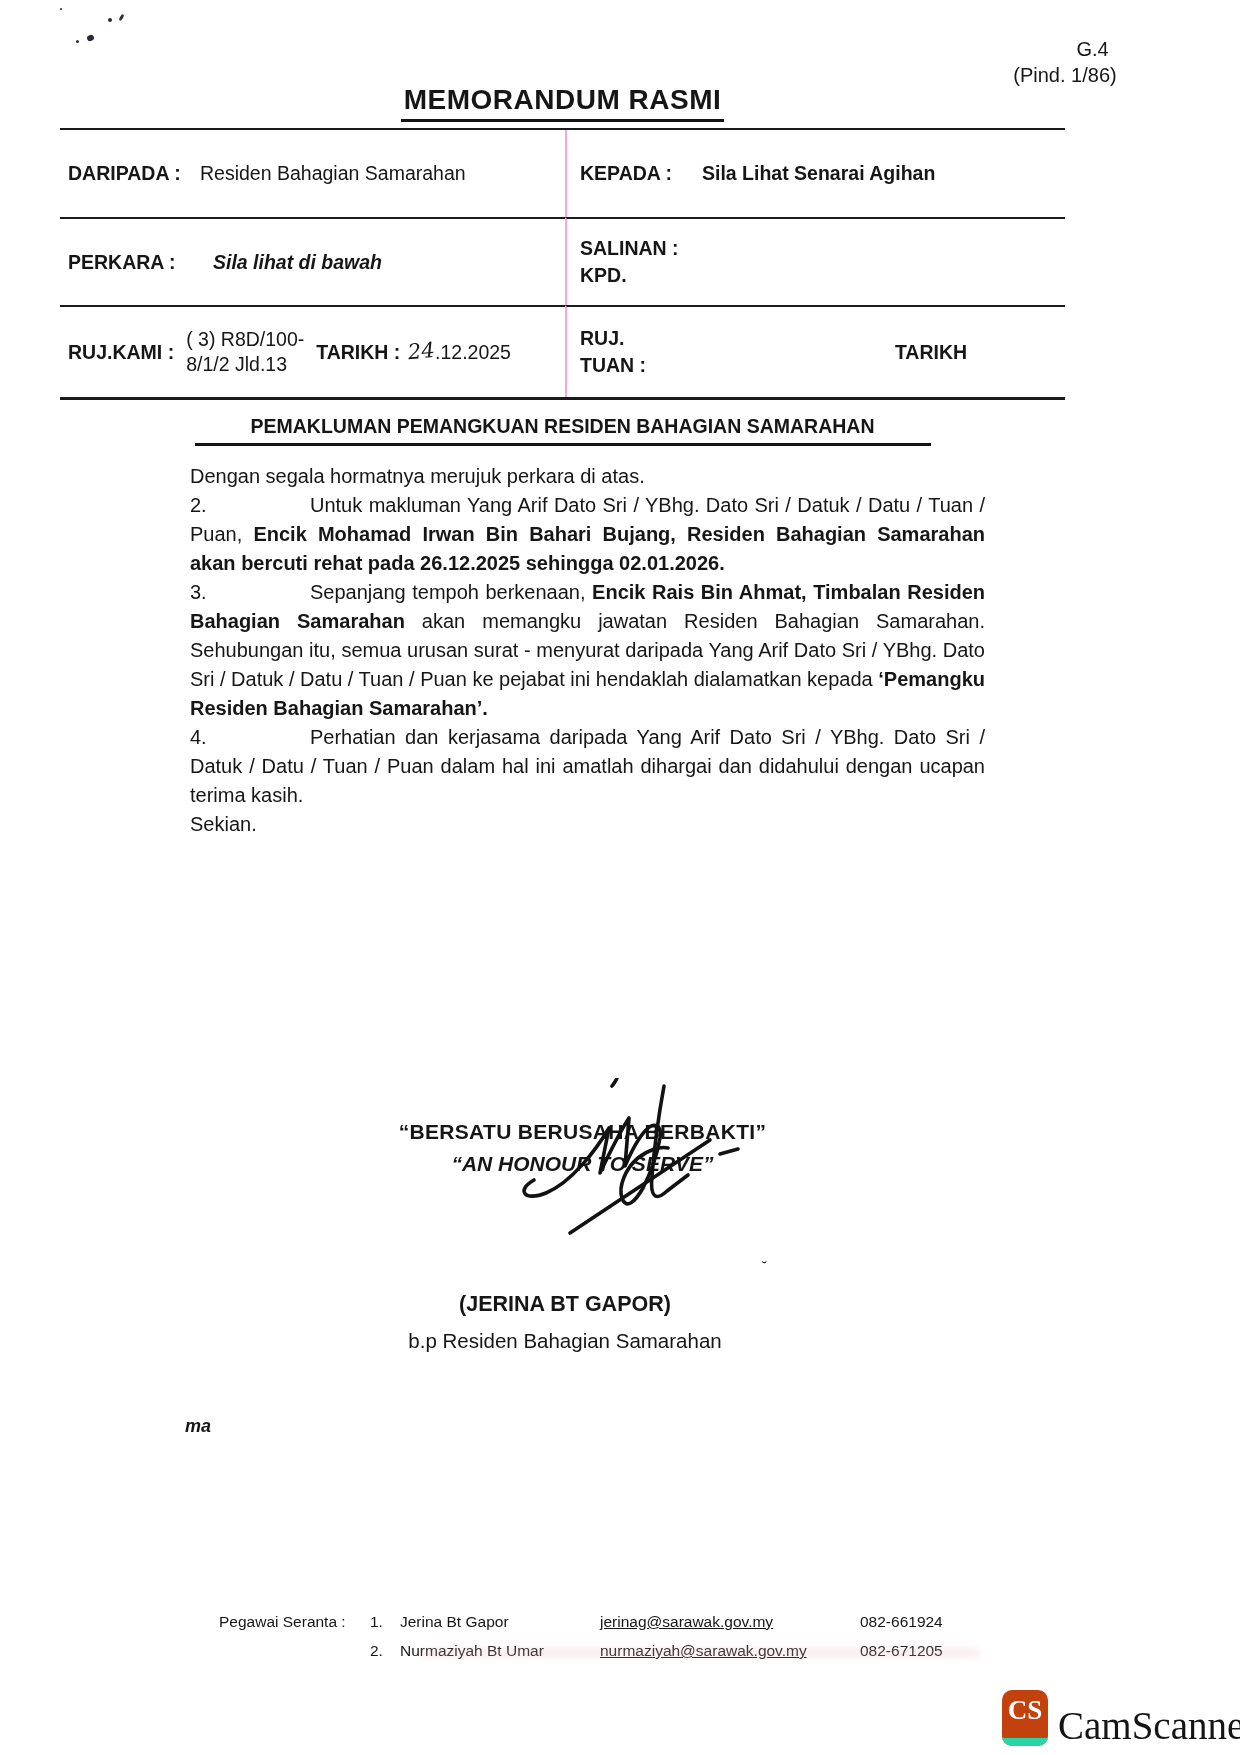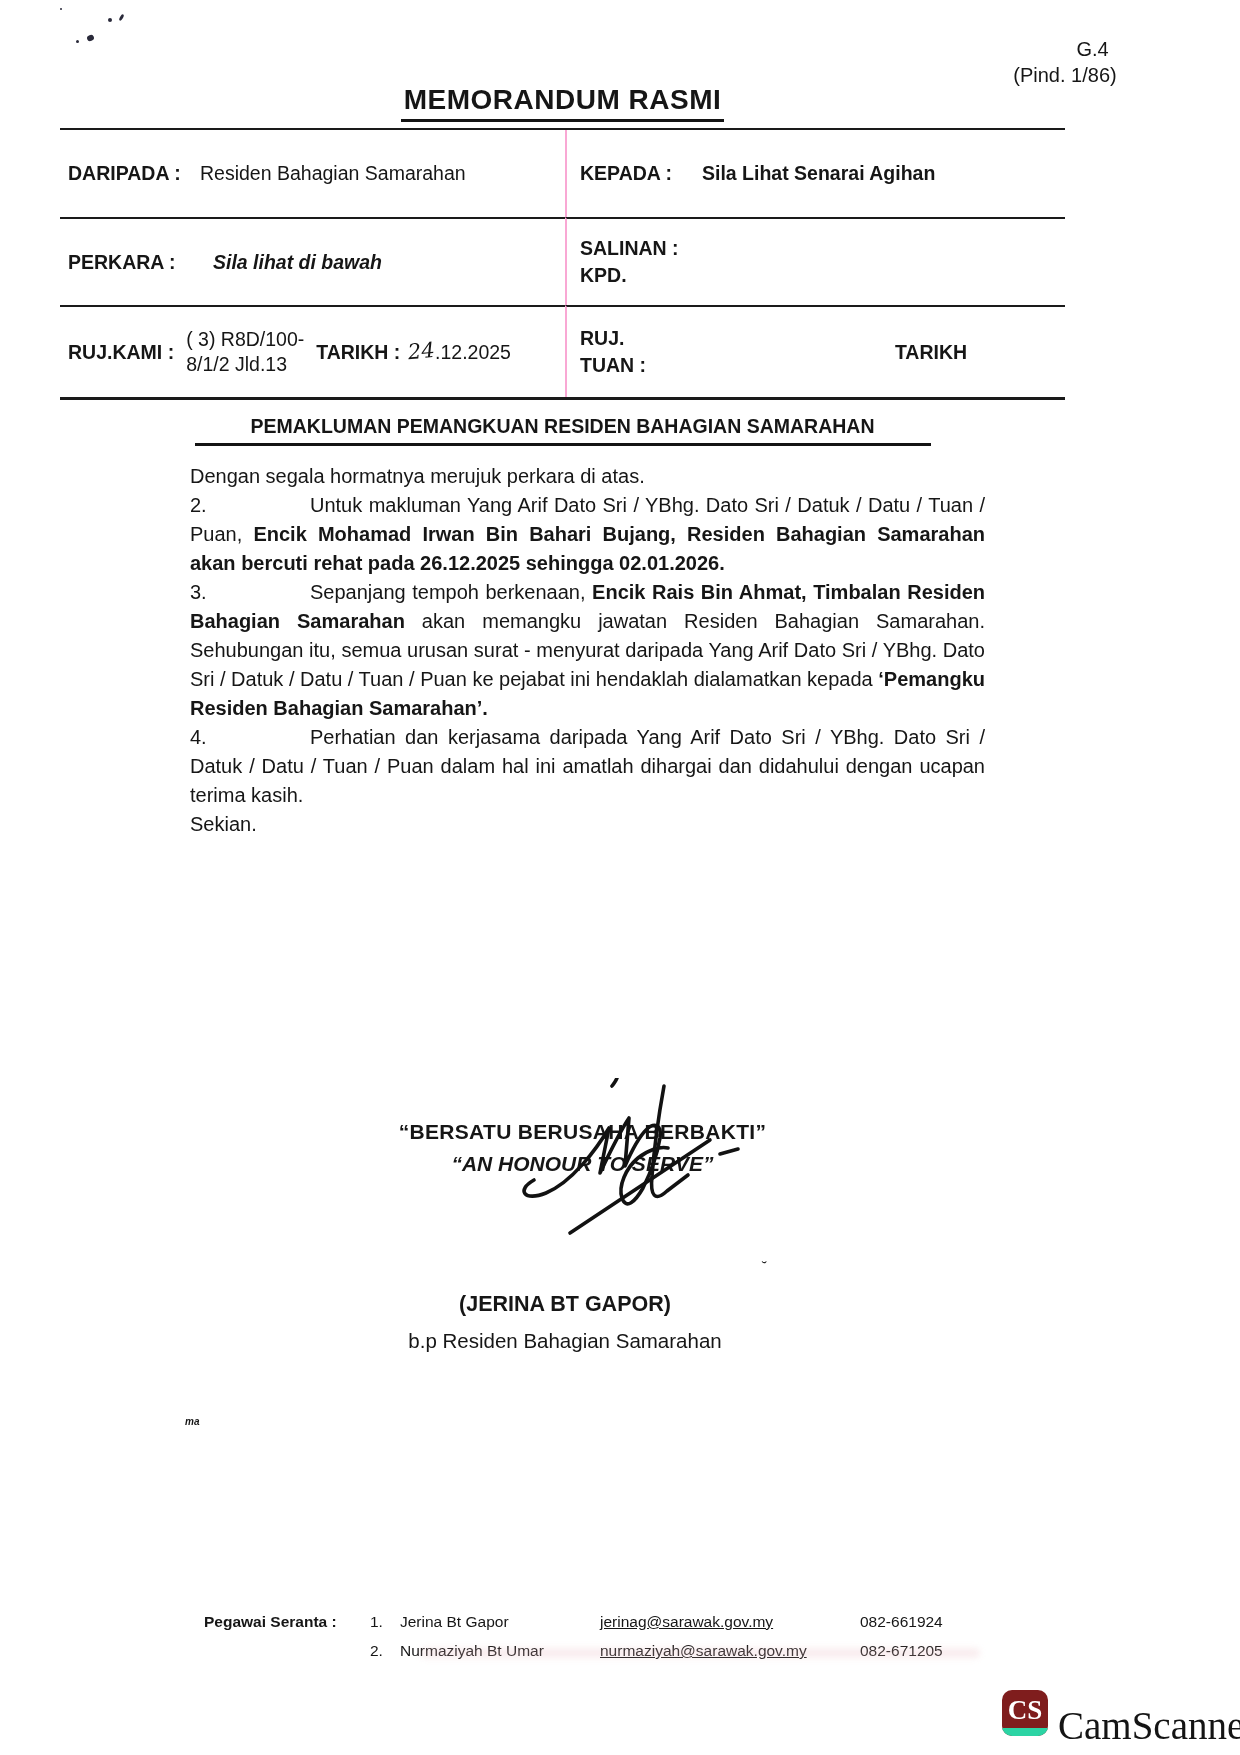--- a/index.html
+++ b/index.html
@@ -61,36 +61,36 @@
   
   .motto{top:1116px;left:60px;width:1045px;text-align:center;font-size:21px;line-height:32px;}
   .motto .l1{font-weight:bold;letter-spacing:.3px;}
   .motto .l2{font-weight:bold;font-style:italic;}
 
   
   .sig-svg{top:1078px;left:512px;}
   .sig-name{top:1292px;left:60px;width:1010px;text-align:center;font-size:21.5px;font-weight:bold;}
   .sig-behalf{top:1329px;left:60px;width:1010px;text-align:center;font-size:20.5px;}
   .breve-mark{top:1258px;left:762px;font-size:15px;color:#222;}
-  .ma-note{top:1416px;left:185px;font-size:10px;font-style:italic;font-weight:bold;}
+  .ma-note{top:1416px;left:185px;font-size:18px;font-style:italic;font-weight:bold;}
 
   
   .footer{top:1610px;left:0;width:1240px;height:70px;font-size:15.5px;}
-  .footer .flabel{position:absolute;left:204px;top:3px;font-weight:bold;}
+  .footer .flabel{position:absolute;left:219px;top:3px;font-weight:normal;}
   .fnum{position:absolute;left:370px;}
   .fname{position:absolute;left:400px;}
   .femail{position:absolute;left:600px;text-decoration:underline;}
   .fphone{position:absolute;left:860px;}
   .frow1{top:3px;}
   .frow2{top:32px;}
 
   .scan-smudge{top:1648px;left:420px;width:560px;height:10px;background:#e9b9c0;opacity:.25;filter:blur(3px);border-radius:5px;}
 
   
-  .cs-badge{top:1690px;left:1002px;width:46px;height:46px;border-radius:10px;background:#7f1d1d;overflow:hidden;}
+  .cs-badge{top:1690px;left:1002px;width:46px;height:56px;border-radius:10px;background:#c2410c;overflow:hidden;}
   .cs-badge .cs-txt{position:absolute;top:1px;left:0;width:100%;text-align:center;color:#fff;
     font-family:"Liberation Serif",serif;font-weight:bold;font-size:27px;line-height:38px;}
   .cs-badge .cs-accent{position:absolute;bottom:0;left:0;width:100%;height:8px;background:#2bd4a4;}
   .cs-label{top:1694px;left:1058px;font-family:"Liberation Serif",serif;font-size:39px;color:#141414;margin-top:9px;}
 </style>
 </head>
 <body>
 
 <div class="speck" style="left:108px;top:18px;width:4px;height:4px;"></div>
 <div class="speck" style="left:120px;top:14px;width:3px;height:7px;transform:rotate(30deg);"></div>

